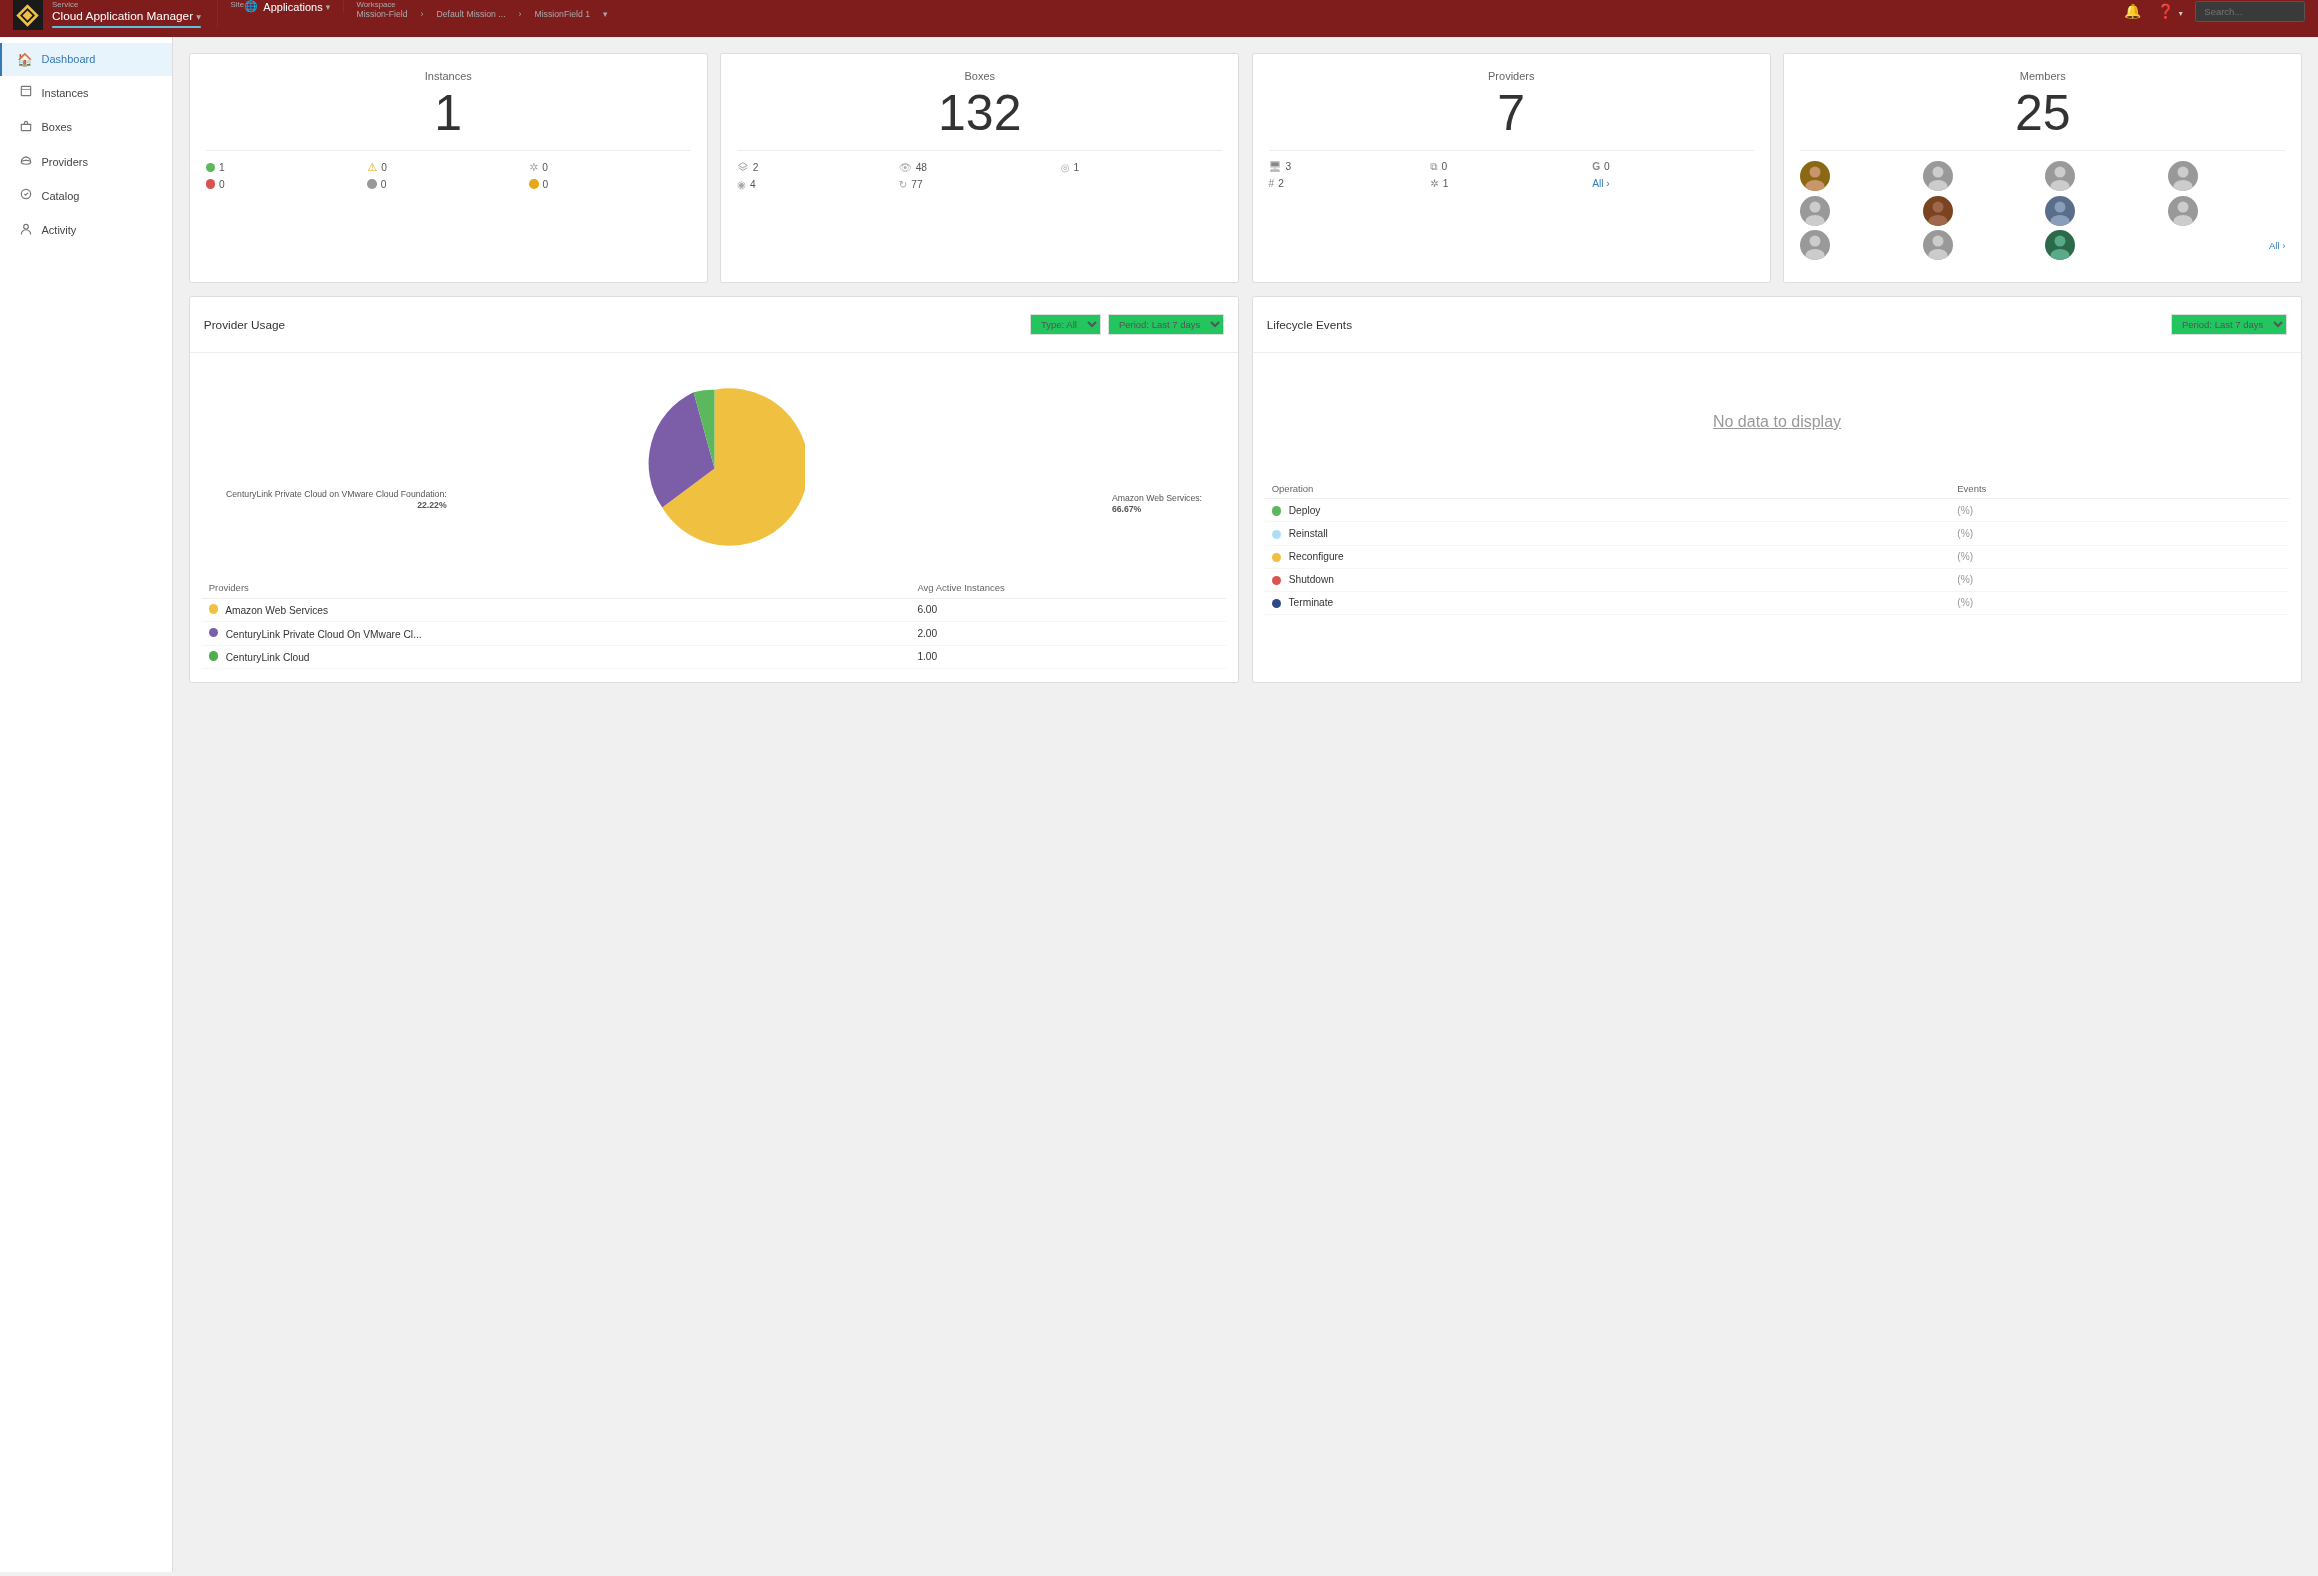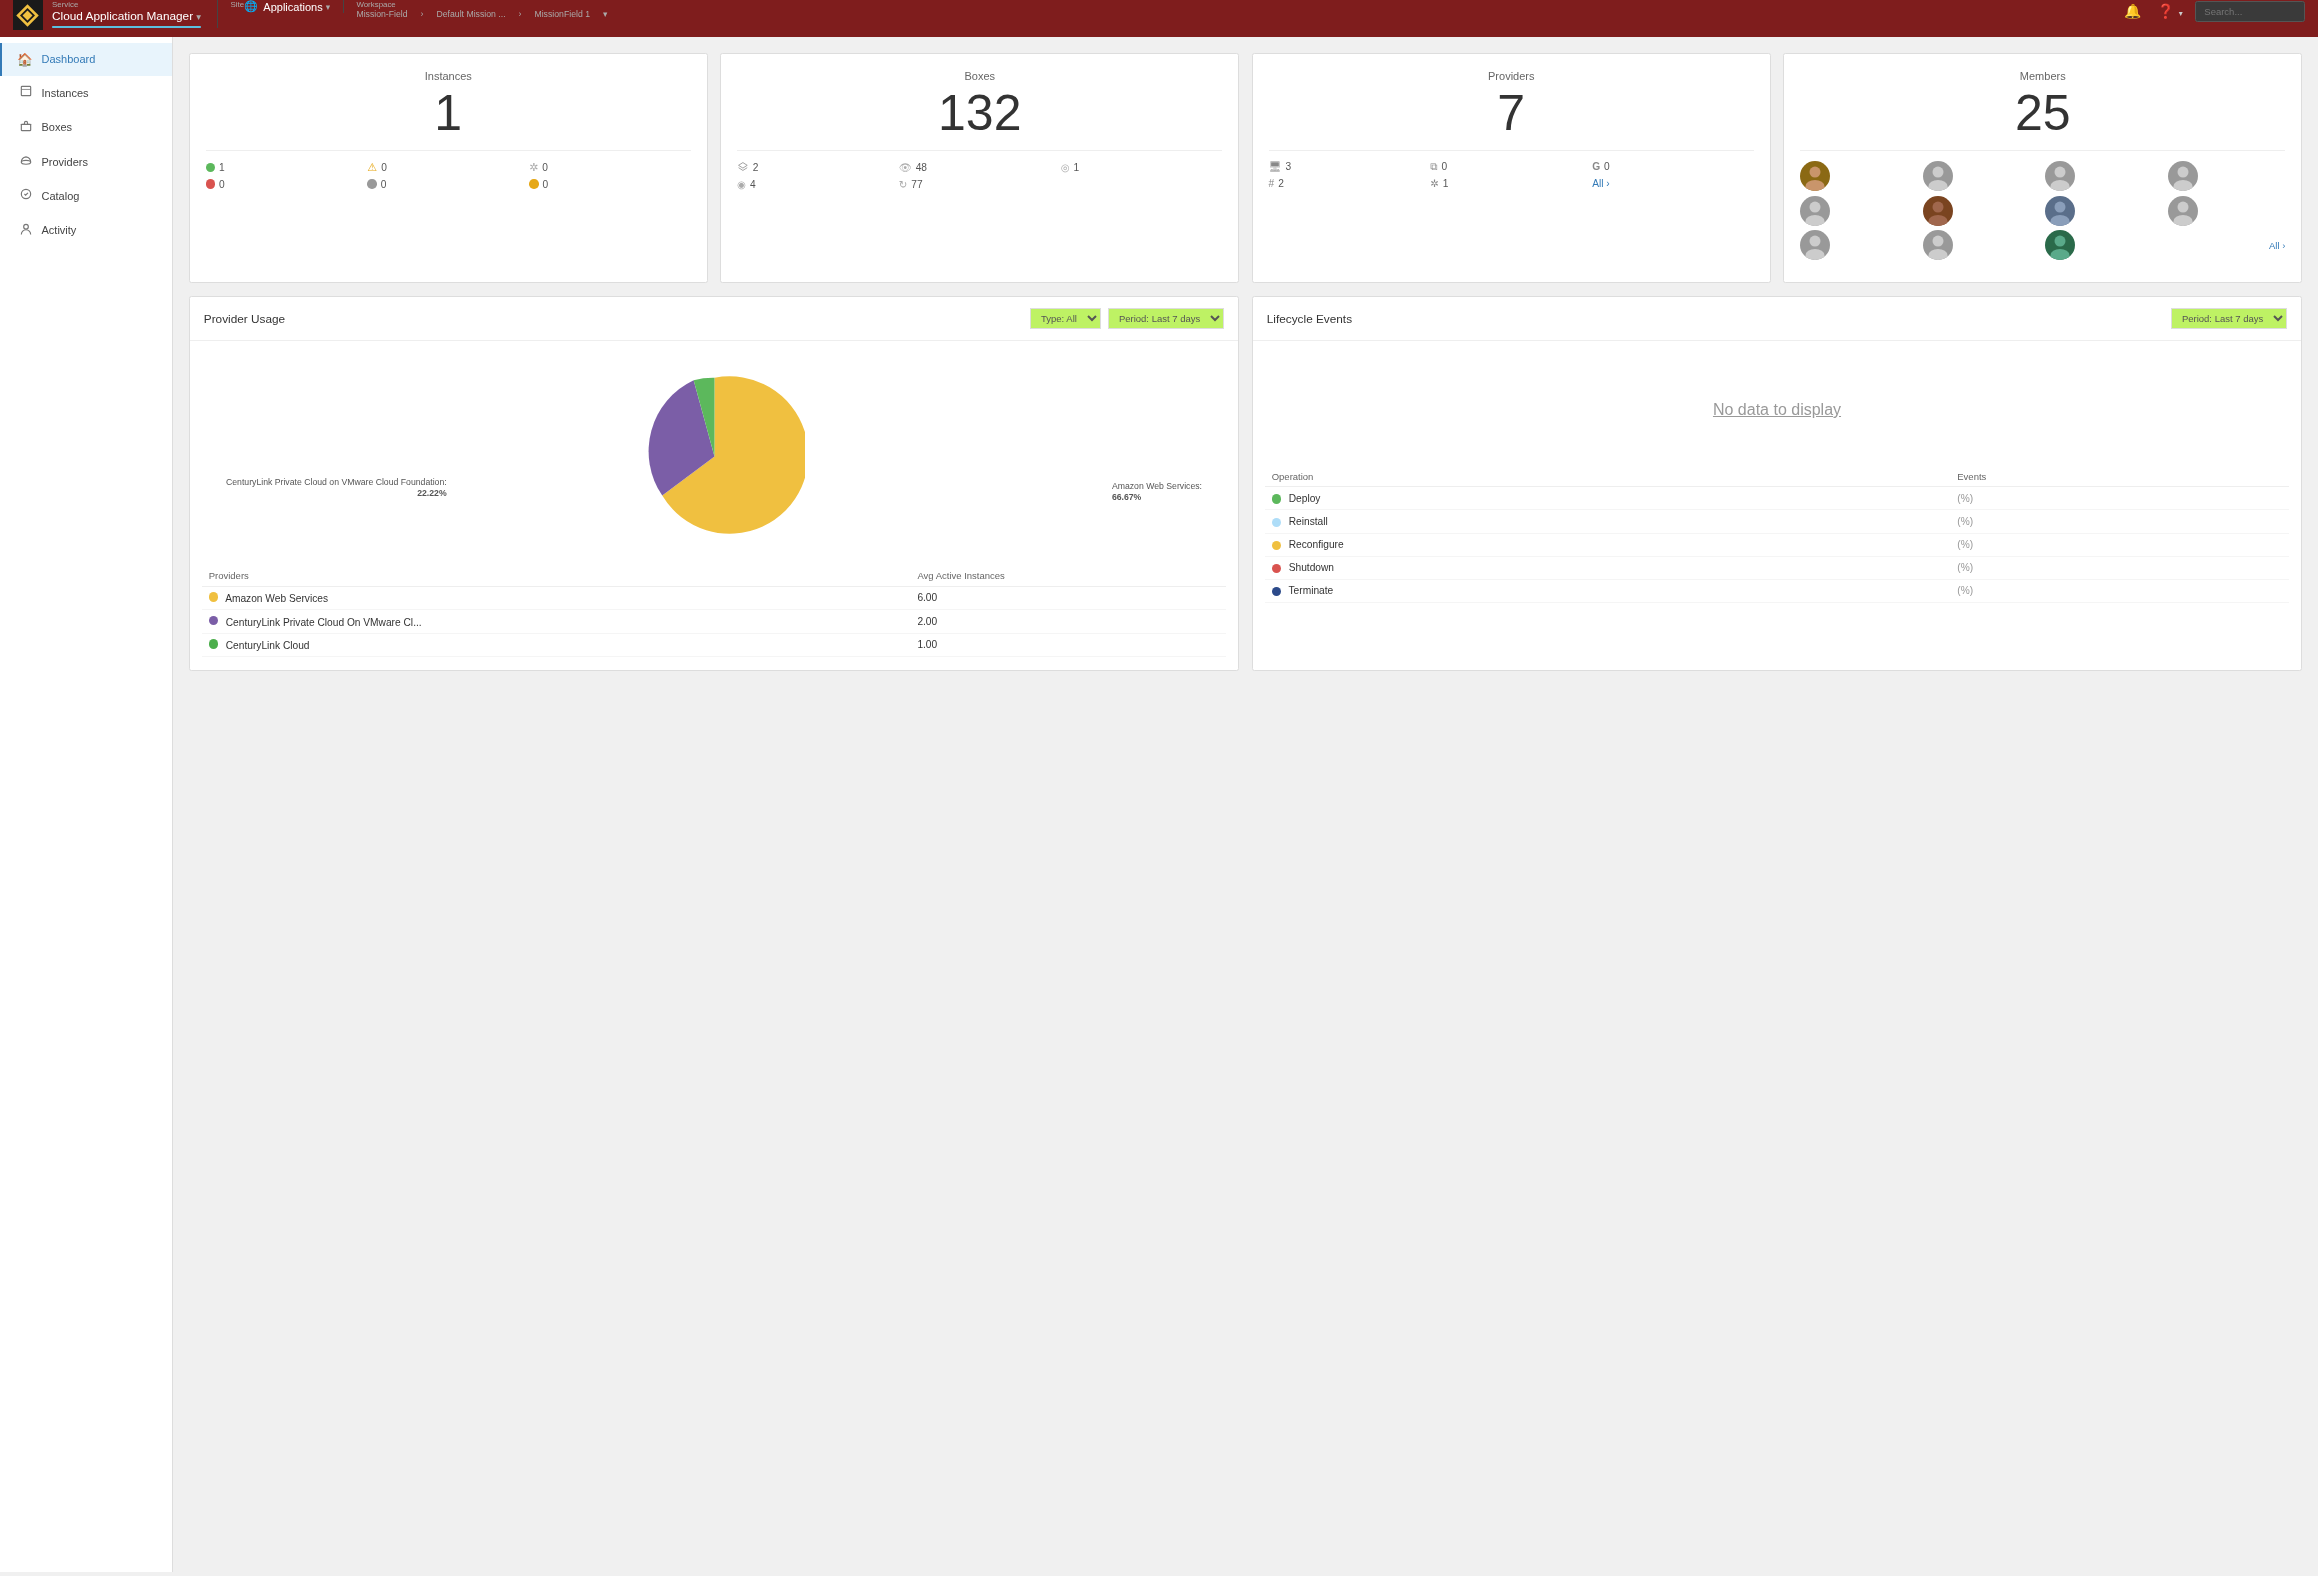--- a/index.html
+++ b/index.html
@@ -163,29 +163,29 @@
       grid-template-columns: 1fr 1fr;
       gap: 12.6px;
     }
     .panel {
       background: #fff;
       border: 0.8px solid #ddd;
       border-radius: 2.4px;
     }
     .panel-header {
       display: flex; align-items: center; justify-content: space-between;
-      padding: 11px 14px;
+      padding: 17px 14px;
       border-bottom: 0.8px solid #eee;
     }
     .panel-title { font-size: 11.8px; color: #333; font-weight: 500; }
     .panel-controls { display: flex; gap: 6.3px; }
     .panel-select {
       border: 0.8px solid #ddd; border-radius: 0;
       padding: 3.2px 6.3px; font-size: 9.5px; color: #555;
-      background: #bef264; cursor: pointer;
+      background: #22c55e; cursor: pointer;
     }
     .panel-body { padding: 12.6px; }
 
     
     .pie-container {
       display: flex; justify-content: center; align-items: center;
       position: relative; height: 205px;
     }
     .pie-label {
       position: absolute; font-size: 8.7px; color: #555; line-height: 1.3;

